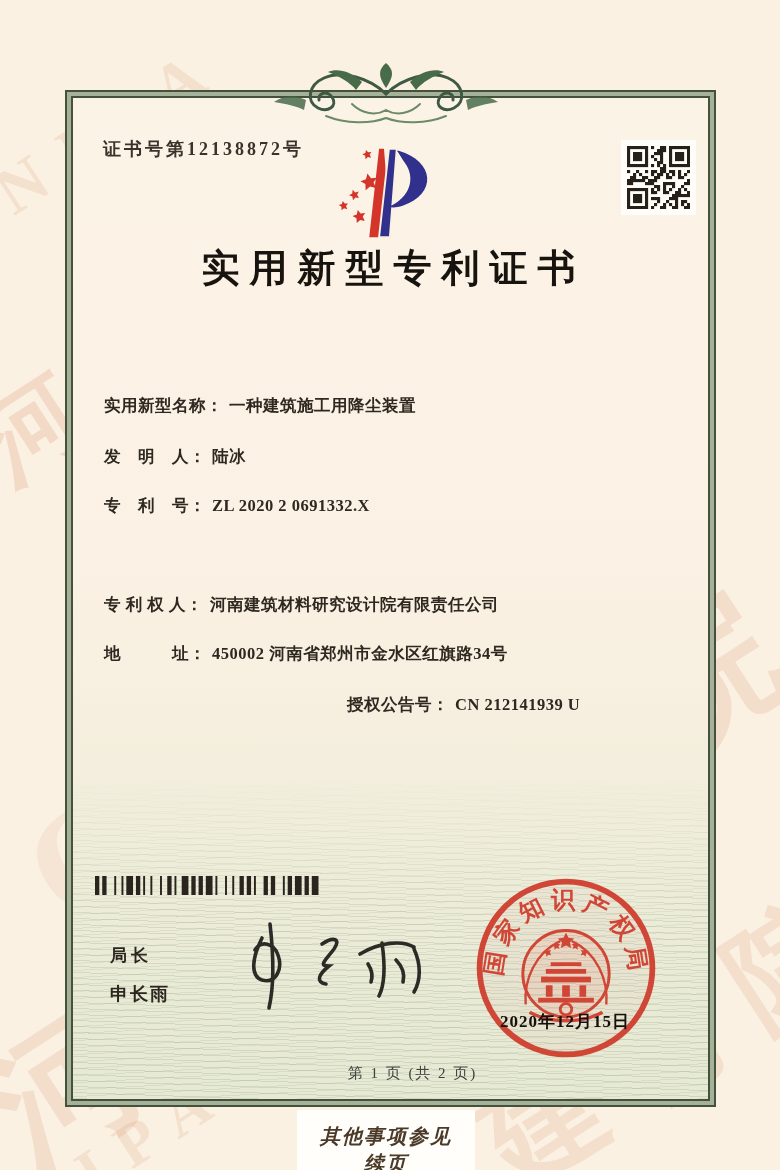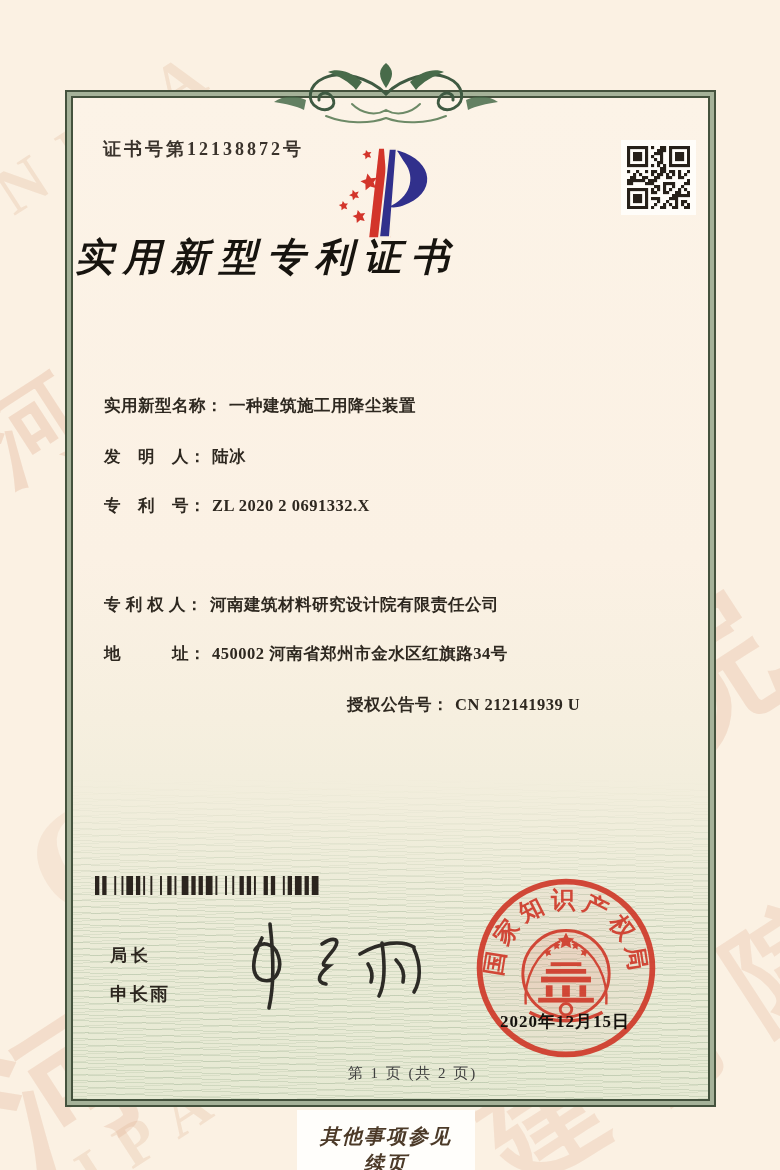--- a/index.html
+++ b/index.html
@@ -33,22 +33,22 @@
     -webkit-mask-image:linear-gradient(180deg,transparent 0,#000 45%);
             mask-image:linear-gradient(180deg,transparent 0,#000 45%);}
   
   .ornament{position:absolute;left:266px;top:58px;width:240px;height:72px;}
   
   .abs{position:absolute;}
   .cert-no{left:103px;top:137px;font-size:18px;font-weight:700;letter-spacing:3px;color:#3a332c;}
   .logo{left:324px;top:142px;width:118px;height:100px;}
   .qr-pad{left:621px;top:140px;width:75px;height:75px;background:#fffdf9;}
   .qr-pad svg{position:absolute;left:6px;top:6px;}
-  .title{left:65px;top:232px;width:647px;font-size:38px;font-weight:700;
-         letter-spacing:10px;text-indent:10px;color:#17140f;font-style:italic;}
+  .title{left:65px;top:243px;width:647px;text-align:center;font-size:38px;font-weight:700;
+         letter-spacing:10px;text-indent:10px;color:#17140f;}
   .row{position:absolute;left:104px;font-size:16.5px;font-weight:700;color:#2e2820;letter-spacing:0.5px;}
   .row .lbl{display:inline-block;min-width:100px;margin-top:48px;}
   .row .val{margin-left:6px;margin-top:27px;}
   .row-right{left:347px;}
   .paras{left:87px;top:681px;width:612px;font-size:16.5px;line-height:25px;color:#352e25;
          text-align:justify;}
   .paras p{margin:0;text-indent:2em;font-style:italic;}
   .barcode{left:95px;top:876px;}
   .director-title{left:110px;top:944px;font-size:17px;font-weight:700;color:#2c261f;letter-spacing:4px;}
   .director-name{left:110px;top:982px;font-size:18px;font-weight:700;color:#2c261f;letter-spacing:2px;}

